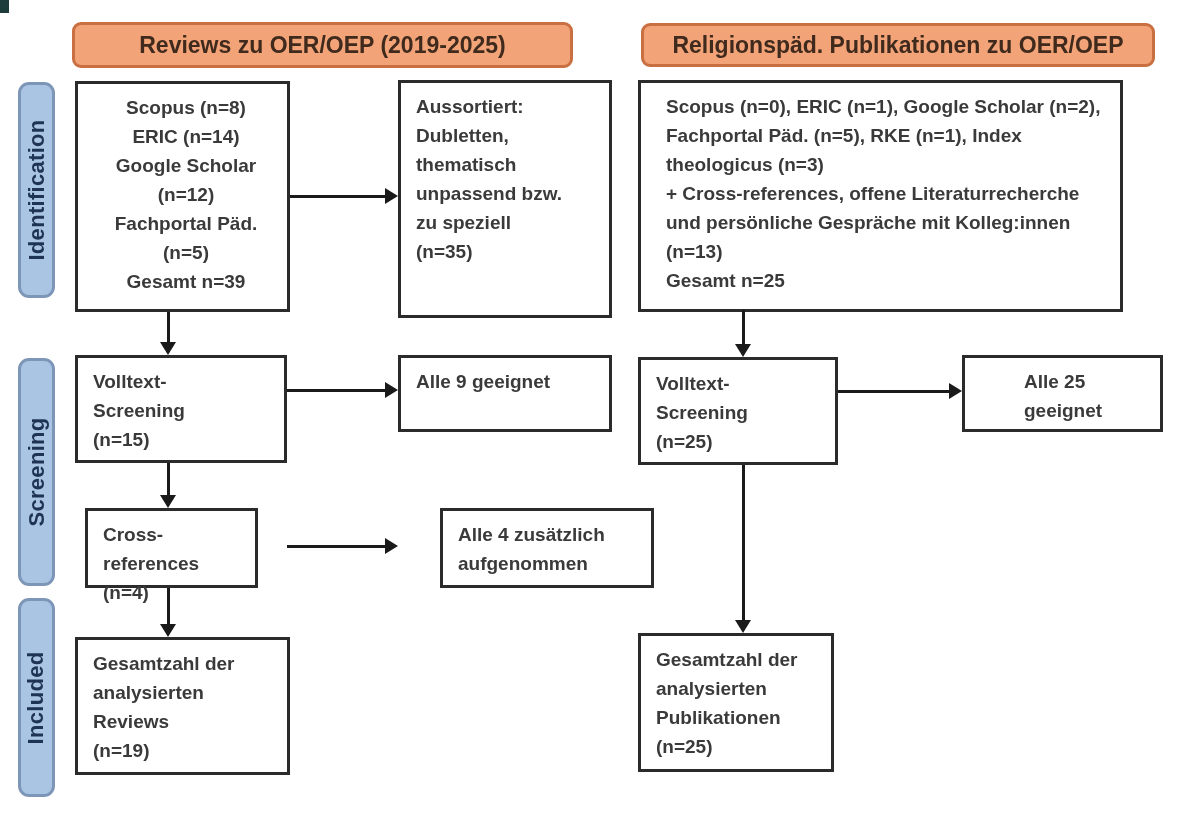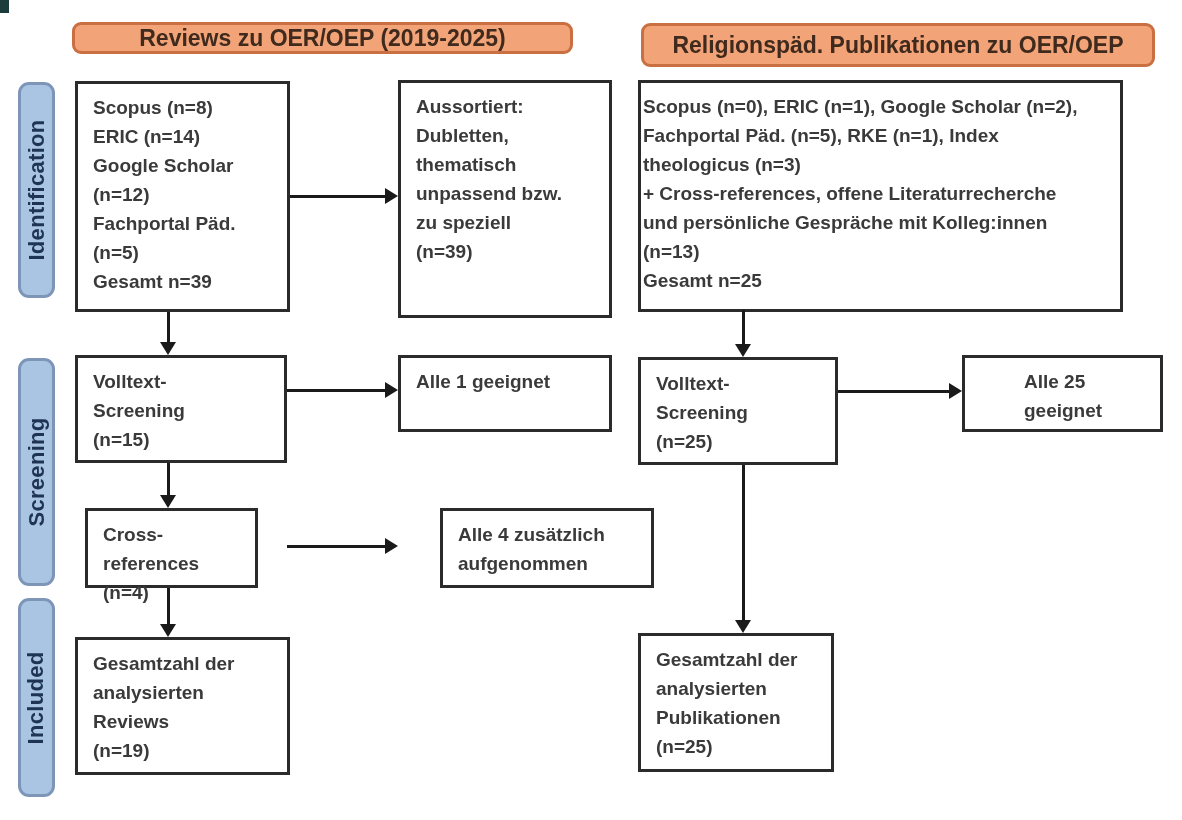--- a/index.html
+++ b/index.html
@@ -67,79 +67,79 @@
     border-left:13px solid #1A1A1A;
   }
 
   .corner-artifact { background:#1D3C3C; }
 </style>
 </head>
 <body>
 
 <div class="abs corner-artifact" style="left:0; top:0; width:9px; height:13px;"></div>
 
-<div class="abs flow-header" style="left:72px; top:22px; width:501px; height:32px;">
+<div class="abs flow-header" style="left:72px; top:22px; width:501px; height:46px;">
   <span>Reviews zu OER/OEP (2019-2025)</span>
 </div>
 <div class="abs flow-header" style="left:641px; top:23px; width:514px; height:44px;">
   <span>Religionspäd. Publikationen zu OER/OEP</span>
 </div>
 
 <div class="abs stage" style="left:18px; top:82px; width:37px; height:216px;">
   <span>Identification</span>
 </div>
 <div class="abs stage" style="left:18px; top:358px; width:37px; height:228px;">
   <span>Screening</span>
 </div>
 <div class="abs stage" style="left:18px; top:598px; width:37px; height:199px;">
   <span>Included</span>
 </div>
 
-<div class="abs fbox" style="left:75px; top:81px; width:215px; height:231px;">
+<div class="abs fbox" style="left:75px; top:81px; width:215px; height:231px;text-align:center;">
   <div class="lines">Scopus (n=8)
 ERIC (n=14)
 Google Scholar
 (n=12)
 Fachportal Päd.
 (n=5)
 Gesamt n=39</div>
 </div>
 <div class="abs fbox" style="left:398px; top:80px; width:214px; height:238px;">
   <div class="lines">Aussortiert:
 Dubletten,
 thematisch
 unpassend bzw.
 zu speziell
-(n=39)</div>
+(n=35)</div>
 </div>
 <div class="abs fbox" style="left:75px; top:355px; width:212px; height:108px;">
   <div class="lines">Volltext-
 Screening
 (n=15)</div>
 </div>
 <div class="abs fbox" style="left:398px; top:355px; width:214px; height:77px;">
-  <div class="lines">Alle 1 geeignet</div>
+  <div class="lines">Alle 9 geeignet</div>
 </div>
 <div class="abs fbox" style="left:85px; top:508px; width:173px; height:80px;">
   <div class="lines">Cross-references
 (n=4)</div>
 </div>
 <div class="abs fbox" style="left:398px; top:508px; width:214px; height:80px;margin-left:42px;">
   <div class="lines">Alle 4 zusätzlich
 aufgenommen</div>
 </div>
 <div class="abs fbox" style="left:75px; top:637px; width:215px; height:138px;">
   <div class="lines">Gesamtzahl der
 analysierten
 Reviews
 (n=19)</div>
 </div>
 
 <div class="abs fbox" style="left:638px; top:80px; width:485px; height:232px;">
-  <div class="lines" style="padding-left:2px;">Scopus (n=0), ERIC (n=1), Google Scholar (n=2),
+  <div class="lines" style="padding-left:25px;">Scopus (n=0), ERIC (n=1), Google Scholar (n=2),
 Fachportal Päd. (n=5), RKE (n=1), Index
 theologicus (n=3)
 + Cross-references, offene Literaturrecherche
 und persönliche Gespräche mit Kolleg:innen
 (n=13)
 Gesamt n=25</div>
 </div>
 <div class="abs fbox" style="left:638px; top:357px; width:200px; height:108px;">
   <div class="lines">Volltext-
 Screening

